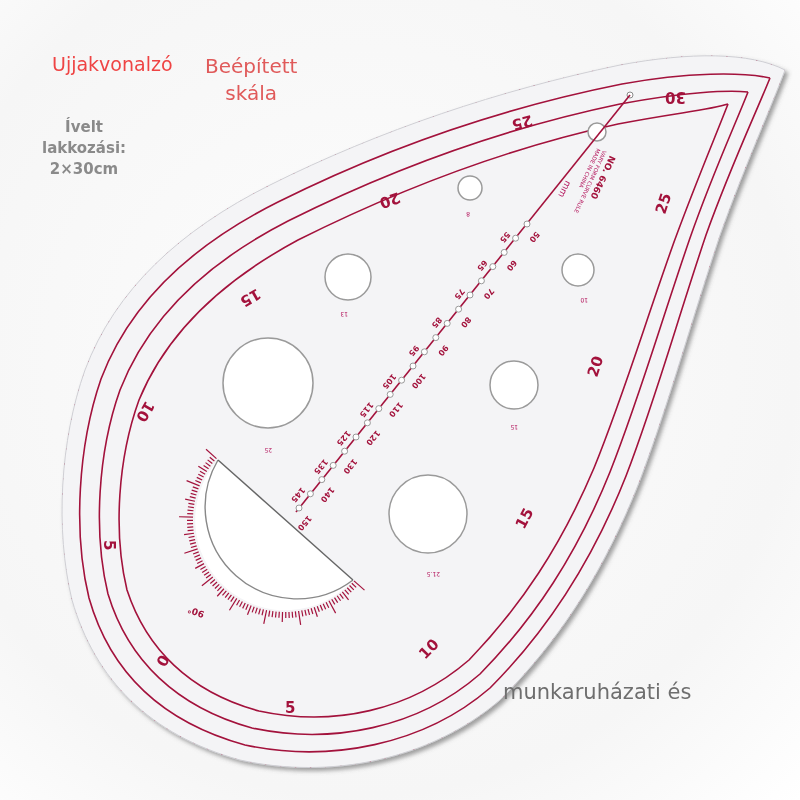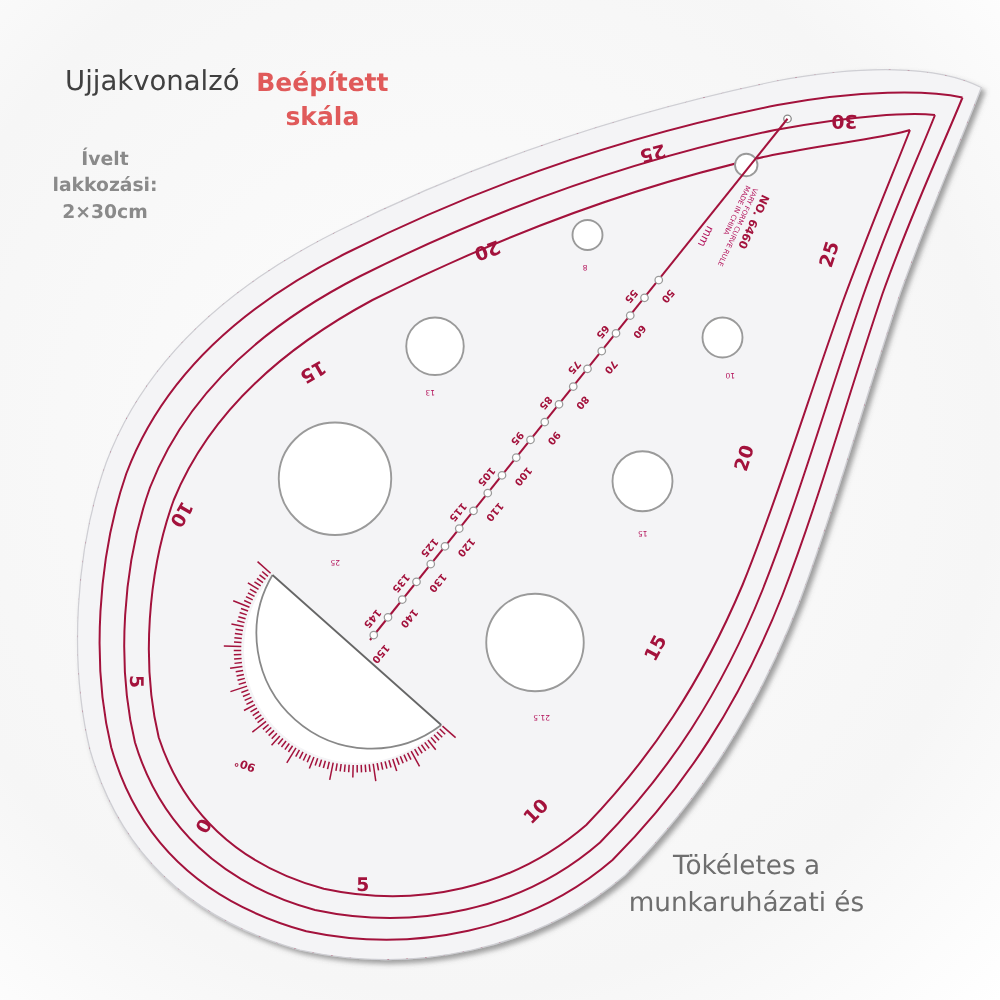--- a/index.html
+++ b/index.html
@@ -1,21 +1,21 @@
 <!DOCTYPE html>
 <html><head>
   <meta charset="utf-8">
   <style>
     html, body { margin:0; padding:0; }
     body { width:800px; height:800px; background:#ffffff; position:relative; overflow:hidden; font-family:"DejaVu Sans", sans-serif; }
     .bg { position:absolute; inset:0; background:radial-gradient(ellipse at 45% 45%, #fdfdfd 0%, #f6f6f6 70%, #ffffff 100%); }
     svg.ruler { position:absolute; left:0; top:0; width:800px; height:800px; }
     .label { position:absolute; font-family:"DejaVu Sans", sans-serif; text-align:center; white-space:nowrap; }
-    .lbl-title { left:52px; top:53px; font-size:22px; color:#404040; }
-    .lbl-scale { left:205px; top:53px; font-size:20px; color:#e05a5a; line-height:27px;font-weight:bold; }
+    .lbl-title { left:52px; top:53px; font-size:19px; color:#ef4444; }
+    .lbl-scale { left:205px; top:53px; font-size:20px; color:#e05a5a; line-height:27px; }
     .lbl-curve { left:42px; top:117px; font-size:15px; color:#8a8a8a; line-height:21px;font-weight:bold; }
     .lbl-purpose { left:503px; top:677px; font-size:21px; color:#6e6e6e; line-height:30px; }
     .num { font-family:"DejaVu Sans", sans-serif; font-weight:bold; fill:#a3123c; }
     .small { font-family:"DejaVu Sans", sans-serif; fill:#b3125a; }
   </style>
 </head>
 <body>
 
 <div class="bg"></div>
 
@@ -384,15 +384,14 @@
 <div class="label lbl-scale">
   <div>Beépített</div>
   <div>skála</div>
 </div>
 <div class="label lbl-curve">
   <div>Ívelt</div>
   <div>lakkozási:</div>
   <div>2×30cm</div>
 </div>
 <div class="label lbl-purpose">
-  <div>Tökéletes a</div>
   <div>munkaruházati és</div>
 </div>
 
 </body></html>

